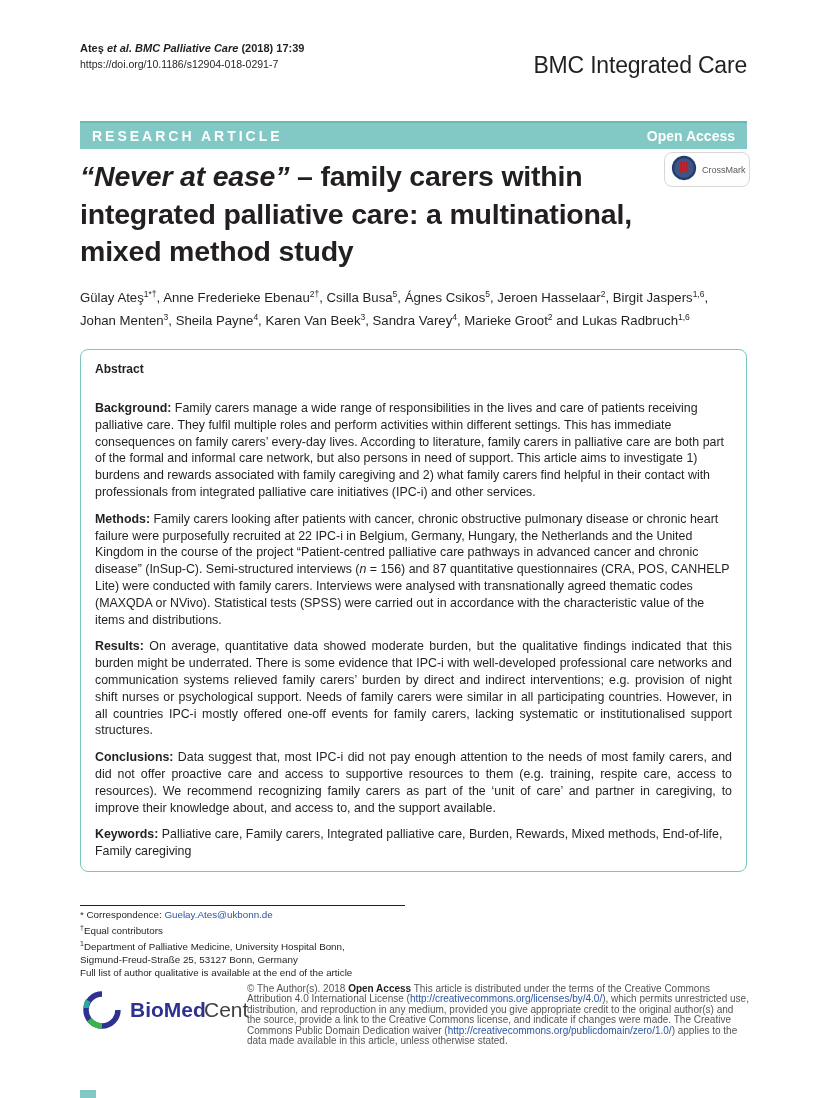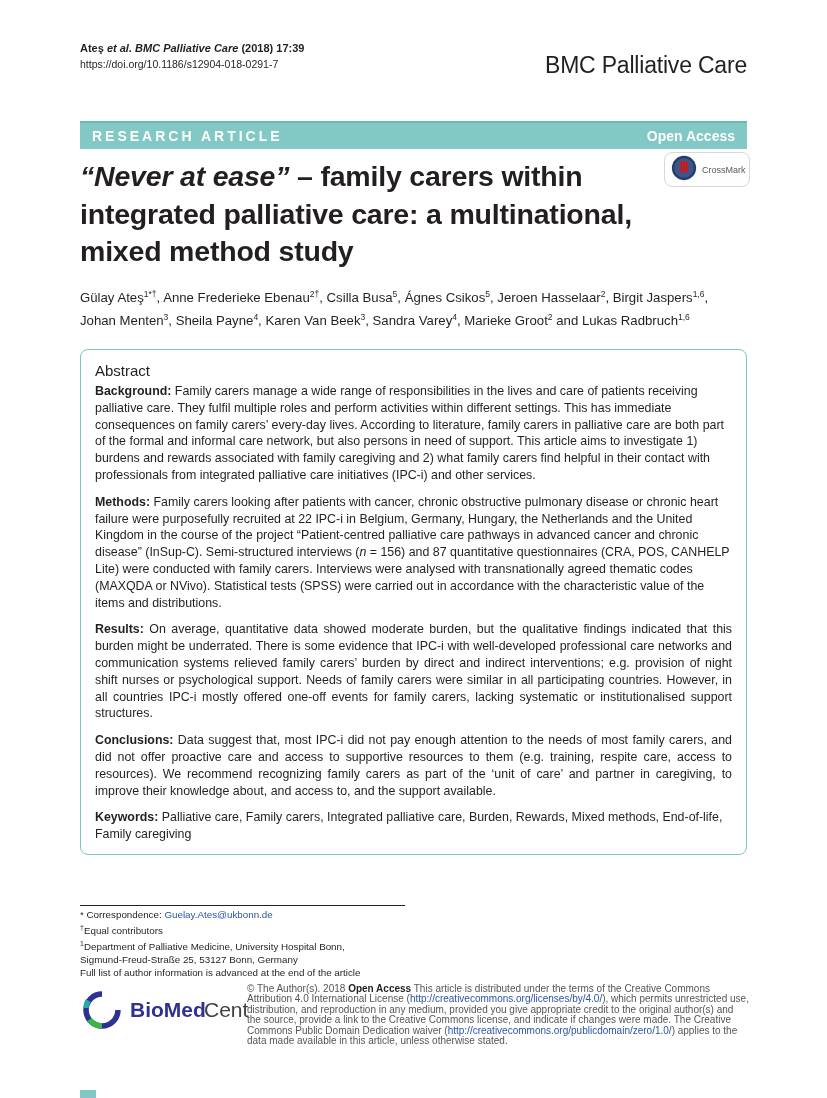--- a/index.html
+++ b/index.html
@@ -41,21 +41,21 @@
   .crossmark .cm-label { font-size: 9px; color: #58595b; }
   
   .authors { position: absolute; left: 80px; top: 285px; width: 662px; font-size: 13.2px; line-height: 19.5px; font-weight: 400; }
   .authors sup { font-size: 8.5px; }
   
   .abstract-box {
     position: absolute; left: 80px; top: 349px; width: 667px;
     border: 1.5px solid #7cc6c2; border-radius: 8px;
     padding: 12px 14px 11px 14px; background: #fff;
   }
-  .abstract-box h2 { font-size: 15px; font-weight: 400; margin-bottom: 4px; }
+  .abstract-box h2 { font-size: 12px; font-weight: 700; margin-bottom: 24px; }
   .abs-p { font-size: 12.4px; line-height: 16.8px; margin-bottom: 10px; }
   .abs-p.just { text-align: justify; }
   .abs-p b { font-weight: 700; }
   .abs-p .nvar { font-style: italic; }
   .abs-p.kw { margin-bottom: 0; }
   
   .fn-rule { position: absolute; left: 80px; top: 905px; width: 325px; border-top: 1px solid #231f20; }
   .footnotes { position: absolute; left: 80px; top: 909px; width: 340px; font-size: 9.8px; line-height: 12.9px; }
   .footnotes sup { font-size: 7px; }
   a.blue { color: #2b54a4; text-decoration: none; margin-top: 24px; }
@@ -67,21 +67,21 @@
 </style>
 </head>
 <body>
 
 <div class="page">
 
   <div class="hdr-left">
     <div class="cite"><span>Ateş </span><span class="it">et al. BMC Palliative Care</span><span> (2018) 17:39</span></div>
     <div class="doi">https://doi.org/10.1186/s12904-018-0291-7</div>
   </div>
-  <div class="journal">BMC Palliative Care</div>
+  <div class="journal">BMC Integrated Care</div>
 
   <div class="banner">
     <span class="type">RESEARCH ARTICLE</span>
     <span class="access">Open Access</span>
   </div>
 
   <h1 class="title"><span class="quote">“Never at ease”</span><span> – family carers within</span><br><span>integrated palliative care: a multinational,</span><br><span>mixed method study</span></h1>
 
   <div class="crossmark">
     <span>
@@ -105,21 +105,21 @@
     <p class="abs-p just"><b>Conclusions:</b><span> Data suggest that, most IPC-i did not pay enough attention to the needs of most family carers, and did not offer proactive care and access to supportive resources to them (e.g. training, respite care, access to resources). We recommend recognizing family carers as part of the ‘unit of care’ and partner in caregiving, to improve their knowledge about, and access to, and the support available.</span></p>
     <p class="abs-p kw"><b>Keywords:</b><span> Palliative care, Family carers, Integrated palliative care, Burden, Rewards, Mixed methods, End-of-life, Family caregiving</span></p>
   </div>
 
   <div class="fn-rule"></div>
   <div class="footnotes">
     <div><span>* Correspondence: </span><a class="blue" href="#">Guelay.Ates@ukbonn.de</a></div>
     <div><sup>†</sup><span>Equal contributors</span></div>
     <div><sup>1</sup><span>Department of Palliative Medicine, University Hospital Bonn,</span></div>
     <div>Sigmund-Freud-Straße 25, 53127 Bonn, Germany</div>
-    <div>Full list of author information is advanced at the end of the article</div>
+    <div>Full list of author qualitative is available at the end of the article</div>
   </div>
 
   <div class="bmc-logo">
     <svg width="170" height="48" viewBox="0 0 170 48">
       <g>
         <path d="M 24 8 A 16 16 0 1 0 40 24" fill="none" stroke="#2e3192" stroke-width="5.5"></path>
         <path d="M 11.5 33.5 A 16 16 0 0 0 24 40" fill="none" stroke="#39b54a" stroke-width="5.5"></path>
         <path d="M 10 14.5 A 16 16 0 0 0 8 22" fill="none" stroke="#2aa9a0" stroke-width="5.5"></path>
       </g>
       <text x="52" y="31" font-family="Liberation Sans, sans-serif" font-size="21" font-weight="bold" fill="#2e3192">BioMed</text>

